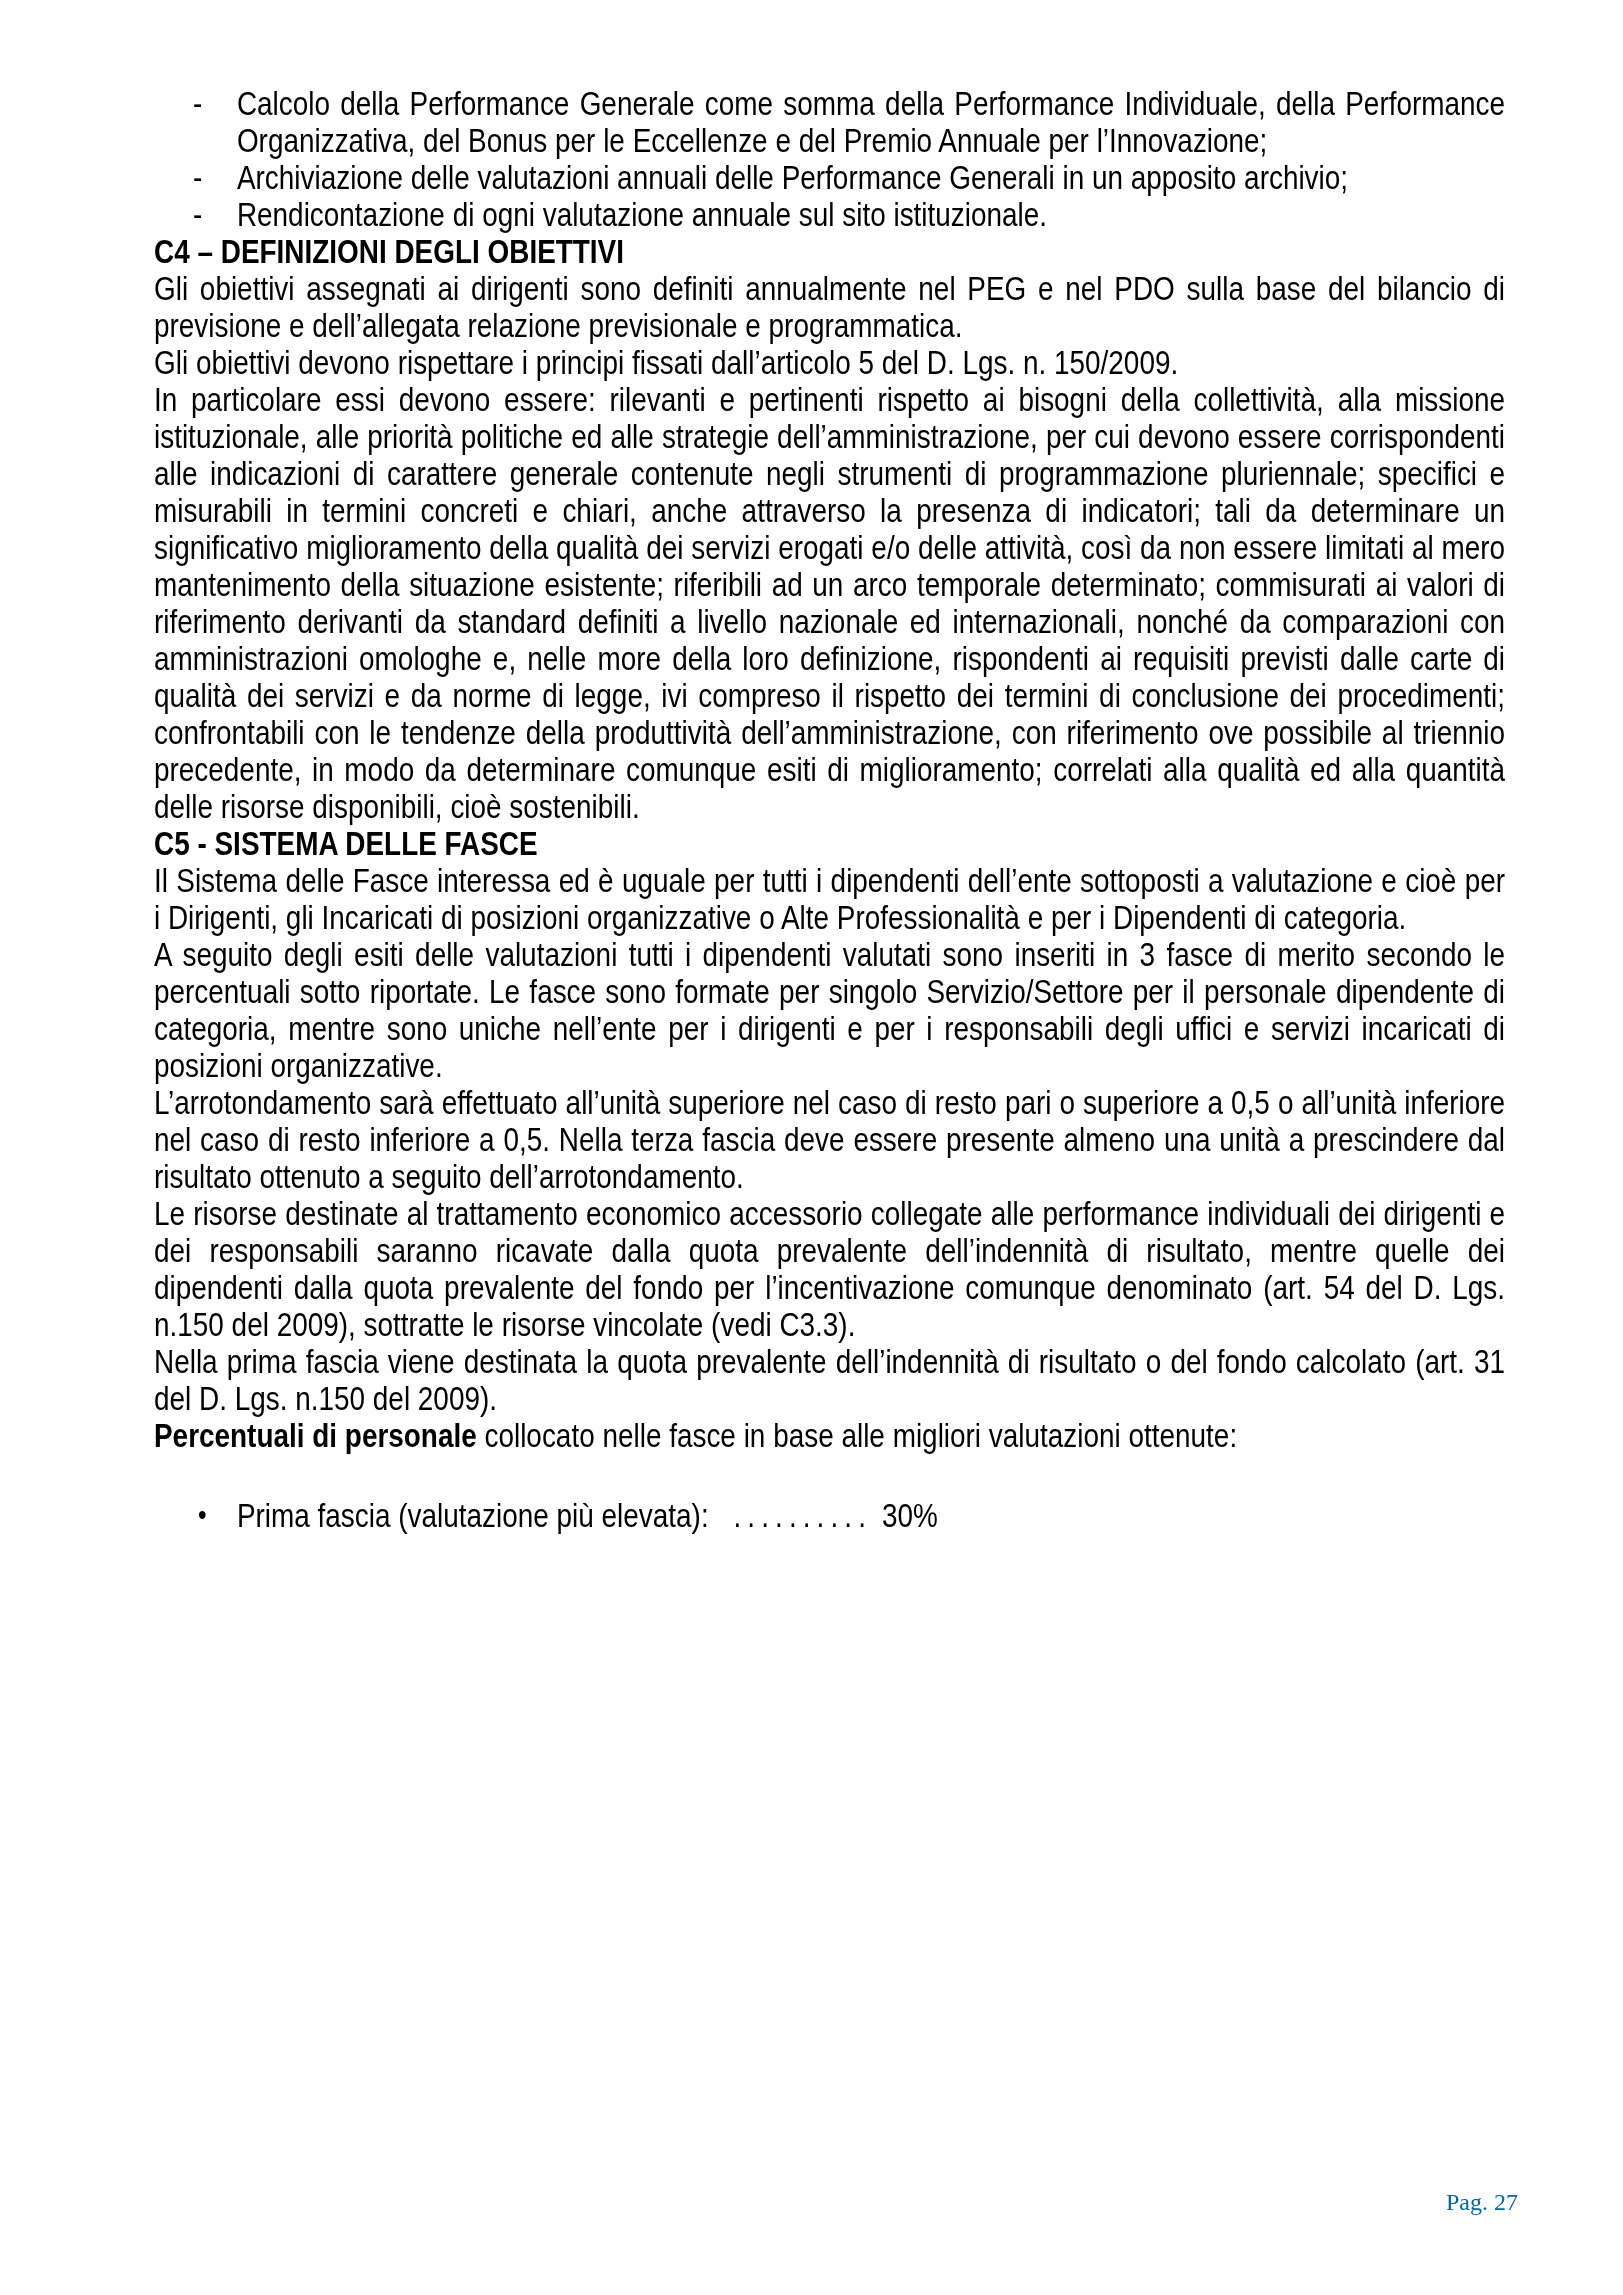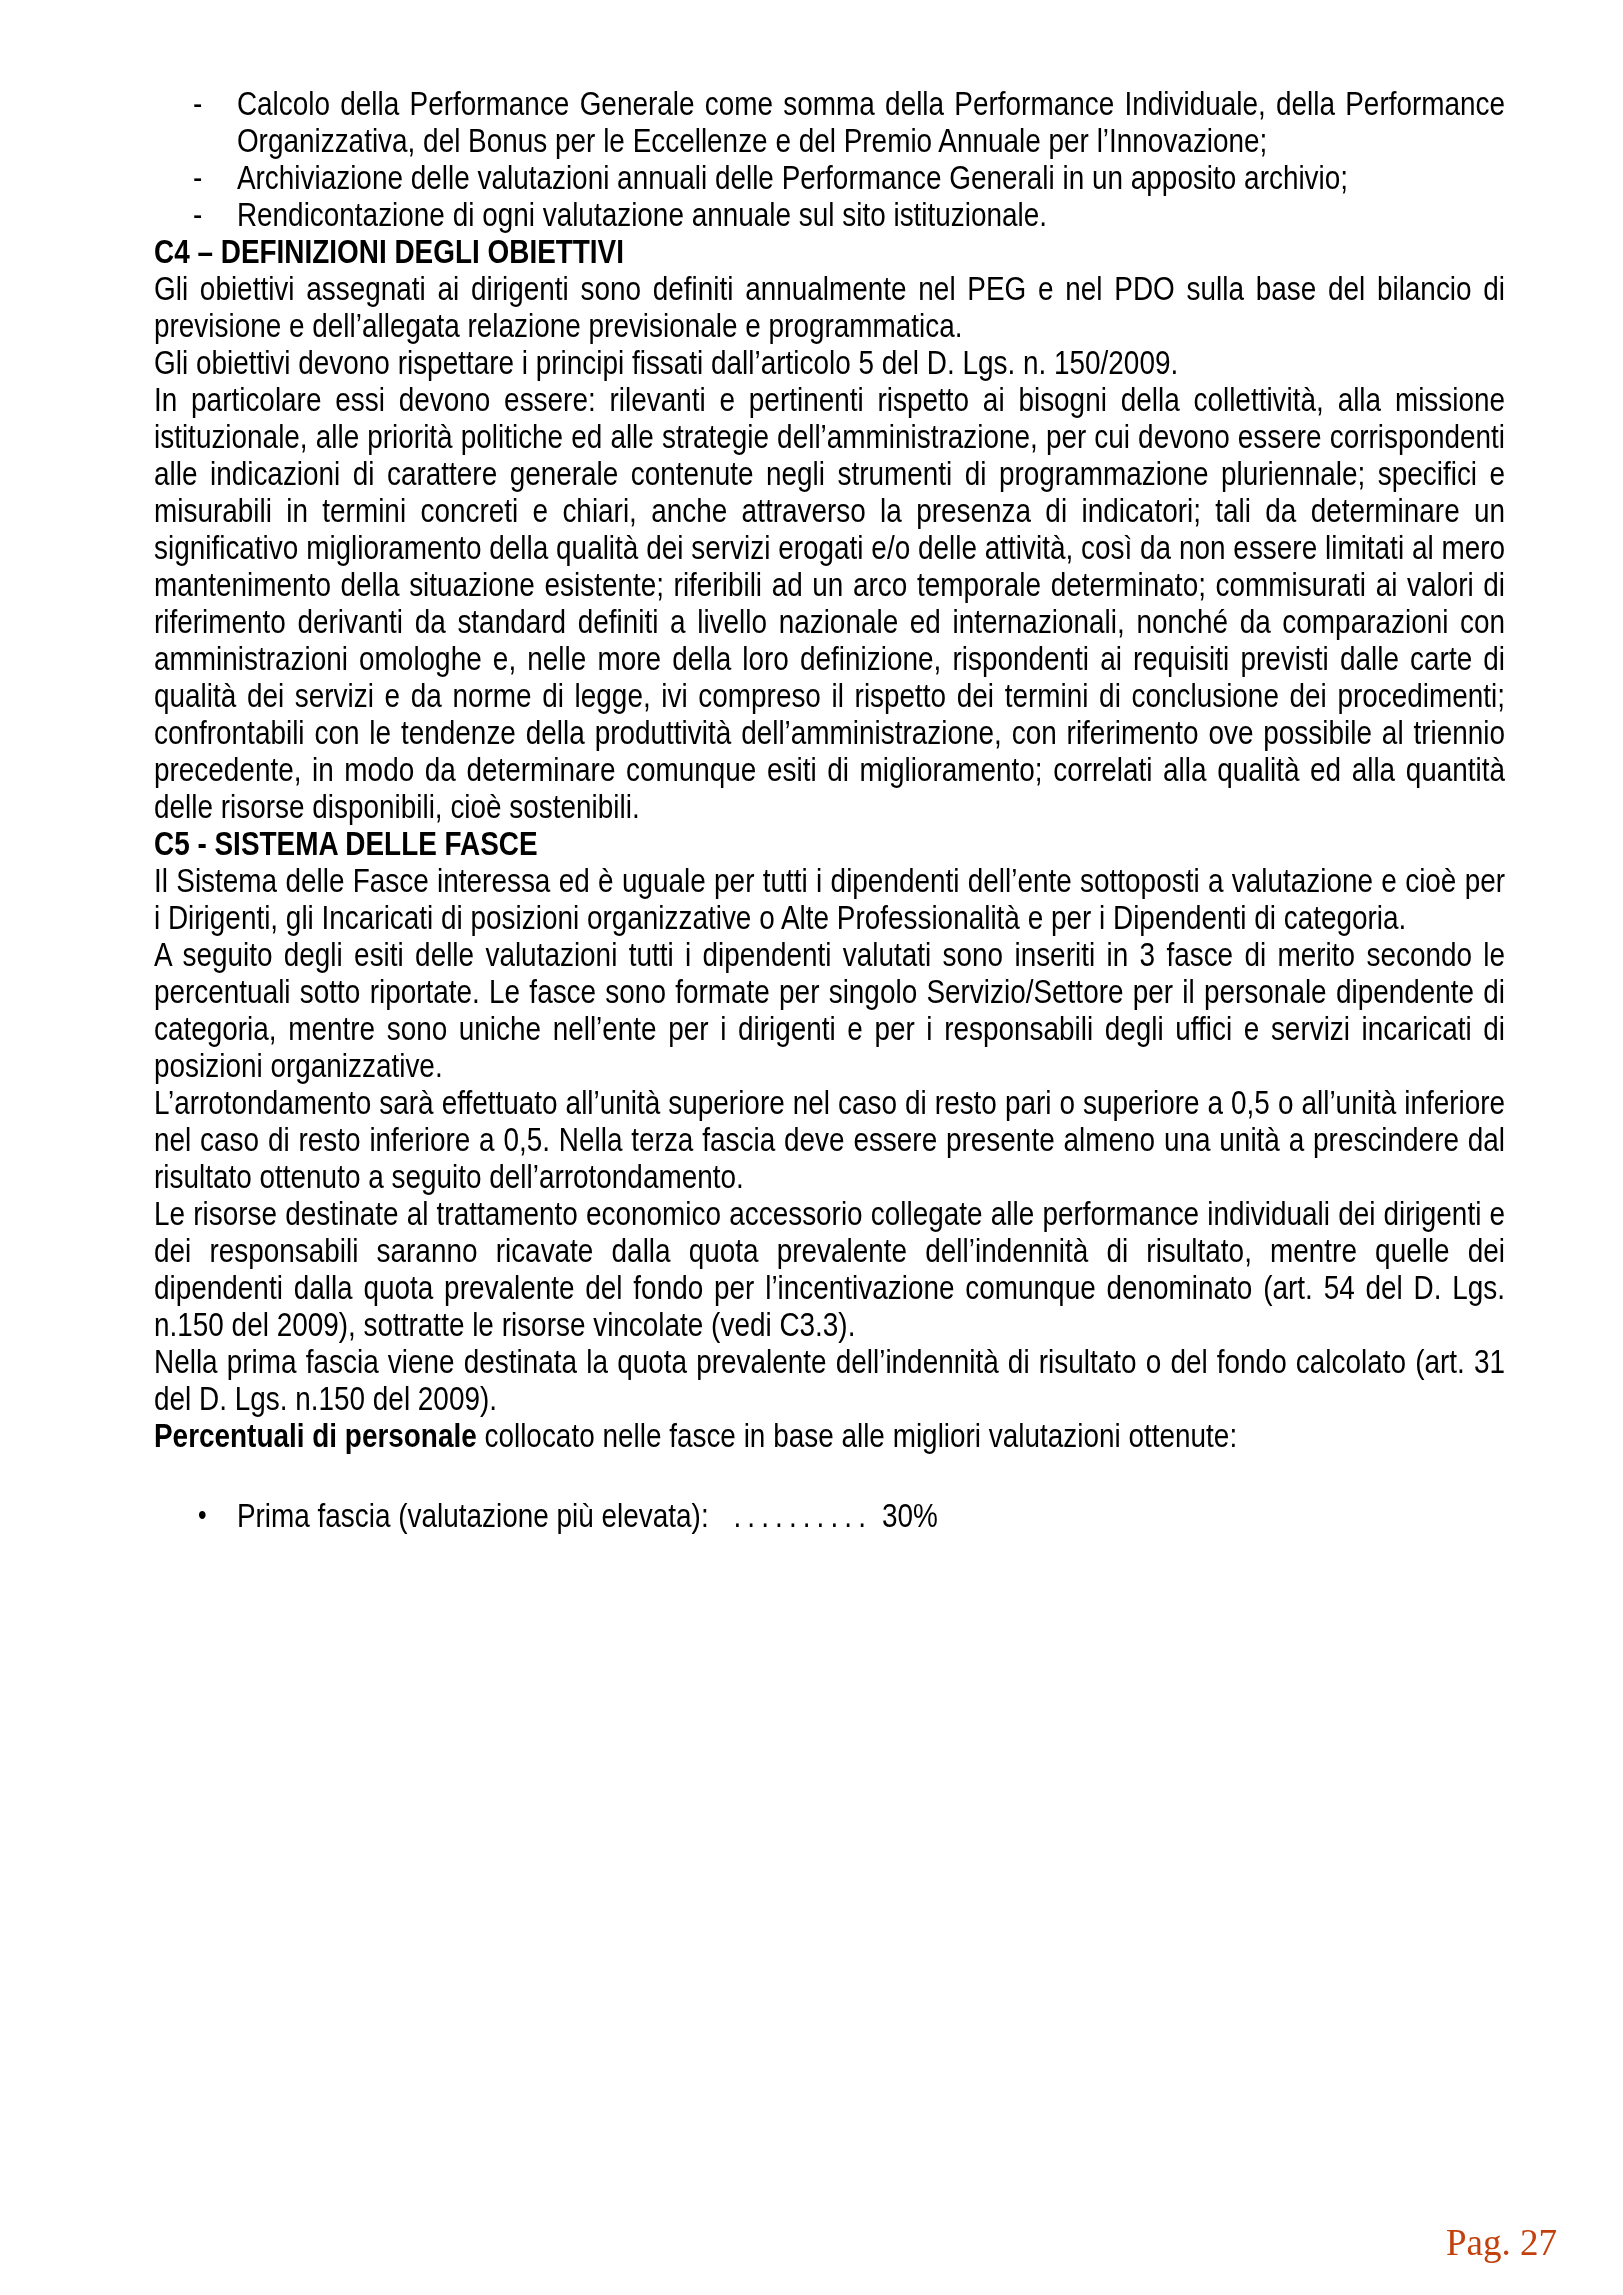--- a/index.html
+++ b/index.html
@@ -69,23 +69,22 @@
     letter-spacing: 7.2px;
     margin-left: 29.4px;
   }
   .pct-value { margin-left: 11.8px; }
 
   .footer {
     position: absolute;
     left: 1446px;
     top: 2189px;
     font-family: "Liberation Serif", serif;
-    font-size: 37px;
-    color: #c2410c;
-    margin-top: 32px;
+    font-size: 24px;
+    color: #0369a1;
   }
 </style>
 </head>
 <body>
 
 <div class="sheet">
 
   <div class="content">
 
     <ul class="doc-list">

